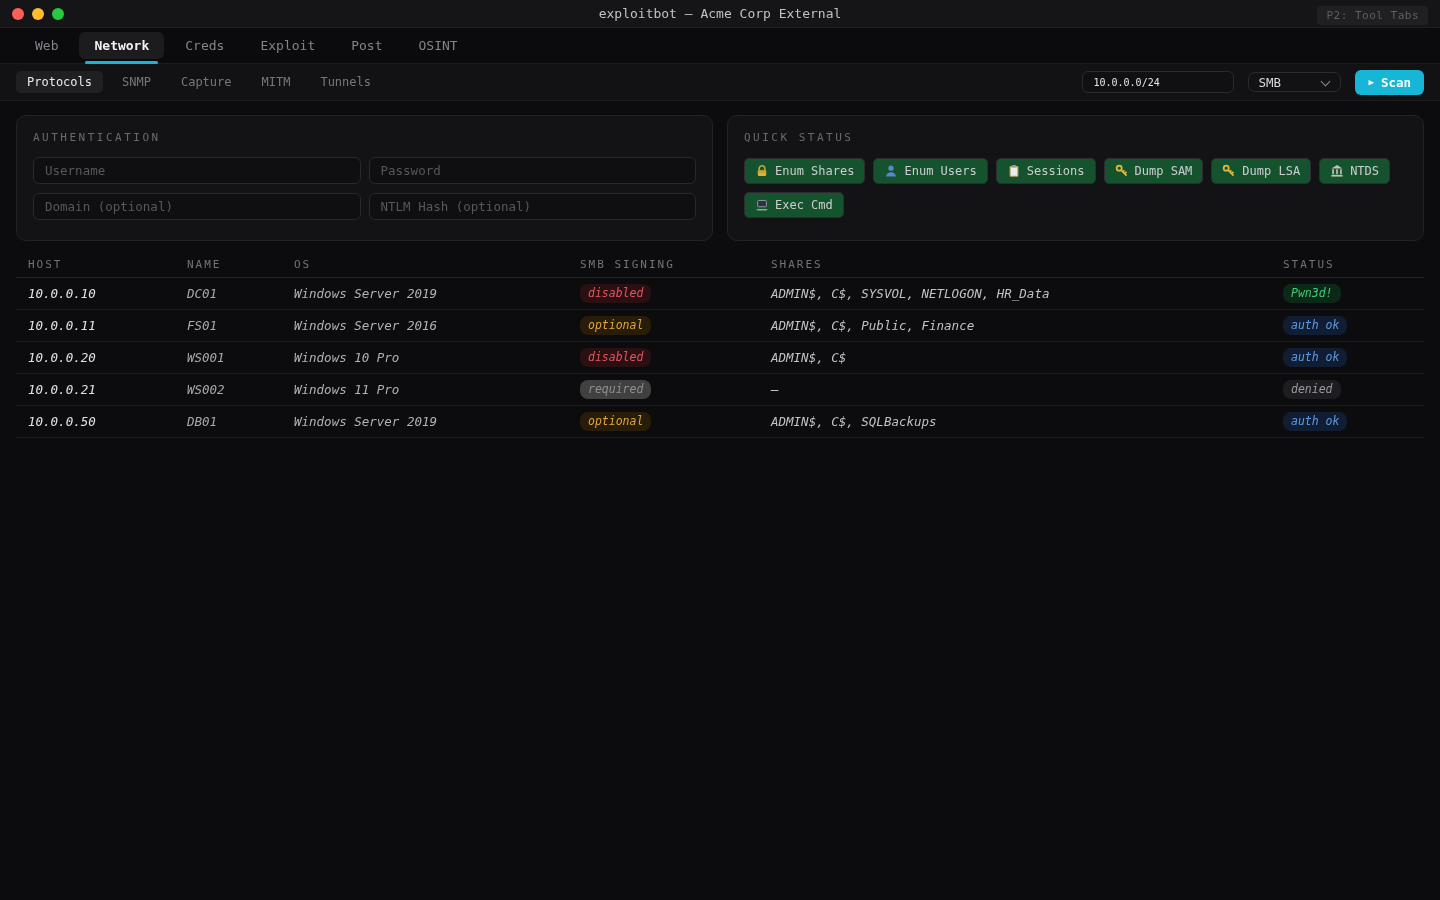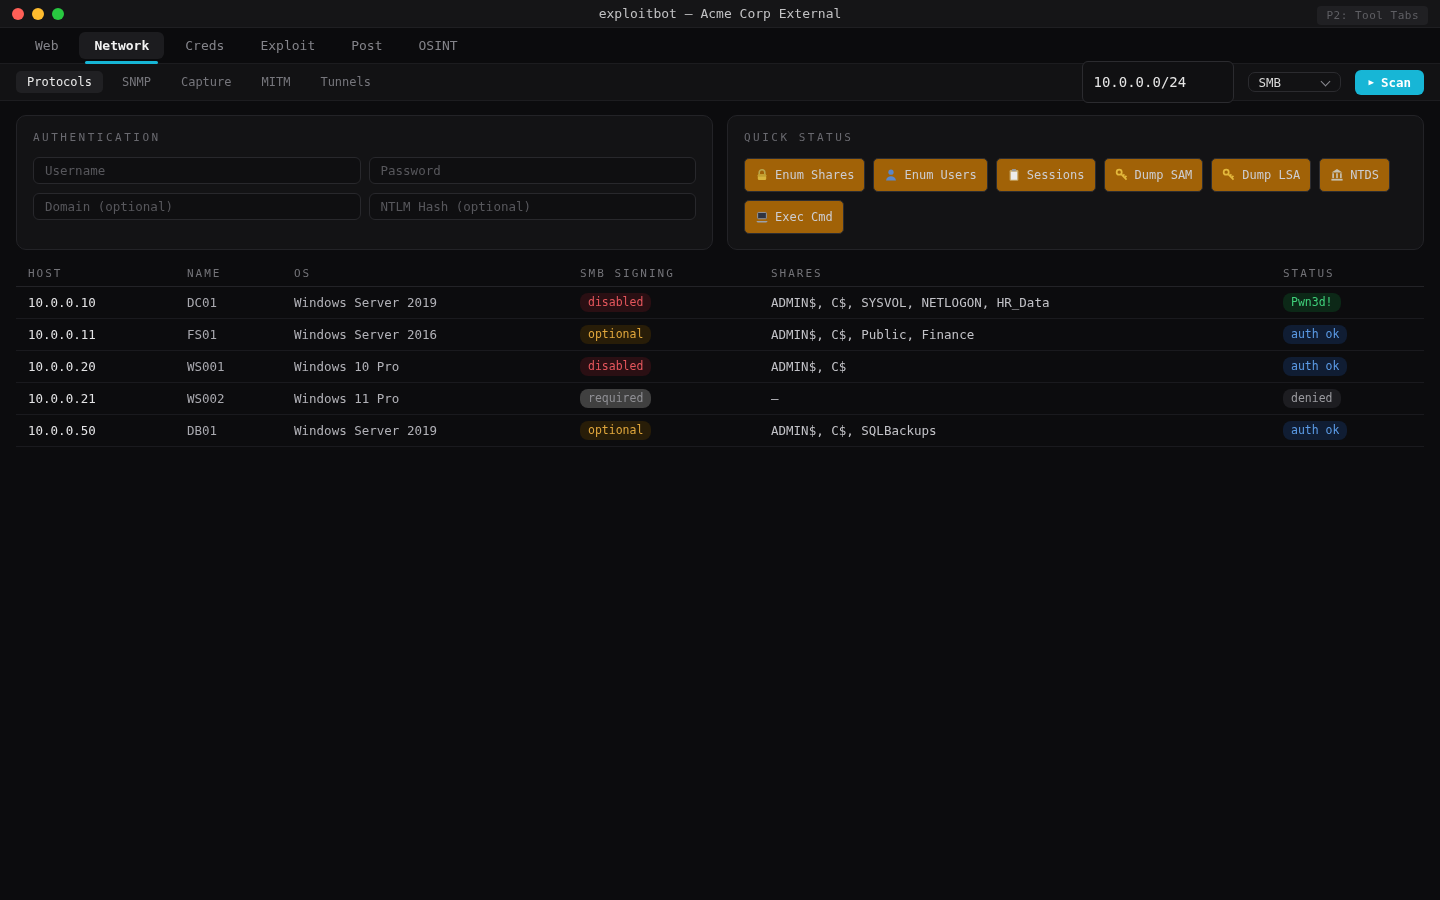--- a/index.html
+++ b/index.html
@@ -50,22 +50,22 @@
   .toolbar {
     height:37px; background:#121214; border-bottom:1px solid #1d1d20;
     display:flex; align-items:center; padding:0 16px; gap:10px;
   }
   .subtab {
     padding:4px 11px; font-size:12px; color:#76767c; cursor:pointer; border-radius:5px;
   }
   .subtab.active { background:#202023; color:#eaeaea; }
   .toolbar-right { margin-left:auto; display:flex; align-items:center; gap:14px; }
   .target-input {
-    width:152px; height:42px; background:#101012; border:1px solid #2b2b2f;
-    border-radius:6px; color:#e6e6e6; font-family:inherit; font-size:14px;
+    width:152px; height:22px; background:#101012; border:1px solid #2b2b2f;
+    border-radius:6px; color:#e6e6e6; font-family:inherit; font-size:10px;
     padding:0 10px; outline:none;
   }
   .proto-select {
     width:93px; height:20px; background:#121214; border:1px solid #2b2b2f;
     border-radius:7px; display:flex; align-items:center; justify-content:space-between;
     padding:0 9px; font-size:12.5px; color:#d8d8d8; cursor:pointer;
   }
   .chev { width:10px; height:10px; position:relative; }
   .chev::before {
     content:""; position:absolute; left:1px; top:1px; width:6px; height:6px;
@@ -91,38 +91,38 @@
   .auth-grid {
     display:grid; grid-template-columns:1fr 1fr; gap:9px 8px; margin-top:13px;
   }
   .auth-input {
     height:27px; background:#0f0f11; border:1px solid #28282c; border-radius:6px;
     color:#dedede; font-family:inherit; font-size:12.5px; padding:0 11px; outline:none;
   }
   ::placeholder { color:#57575c; opacity:1; }
   .qa-row { display:flex; flex-wrap:wrap; gap:8px; margin-top:14px; }
   .qa-btn {
-    height:34px; padding:12px 10px; background:#a16207; border:1px solid #2d2d31;
+    height:26px; padding:12px 10px; background:#14532d; border:1px solid #2d2d31;
     border-radius:5px; color:#cdcdd1; font-family:inherit; font-size:12px;
     display:flex; align-items:center; gap:6px; cursor:pointer;
   }
   .qa-btn svg { display:block; }
 
   
   .table { margin:6px 16px 16px; }
   .t-head, .t-row {
     display:grid;
     grid-template-columns:159px 107px 286px 191px 512px 1fr;
     align-items:center; padding:0 12px;
   }
   .t-head {
     height:27px; border-bottom:1px solid #232327;
     font-size:11px; color:#737378; letter-spacing:2px;
   }
-  .t-row { height:32px; border-bottom:1px solid #1a1a1e; font-size:12.5px; }
+  .t-row { height:32px; border-bottom:1px solid #1a1a1e; font-size:12.5px;font-style:italic; }
   .c-host { color:#e4e4e6; }
   .c-name { color:#a9a9af; }
   .c-os   { color:#b2b2b8; }
   .c-shares { color:#c2c2c7; }
   .badge {
     display:inline-block; font-size:11.5px; padding:2px 8px 3px; border-radius:8px;
     line-height:1.25;
   }
   .sig-disabled { color:#e5565c; background:#2a0f13; }
   .sig-optional { color:#e0a63c; background:#281d08; }

